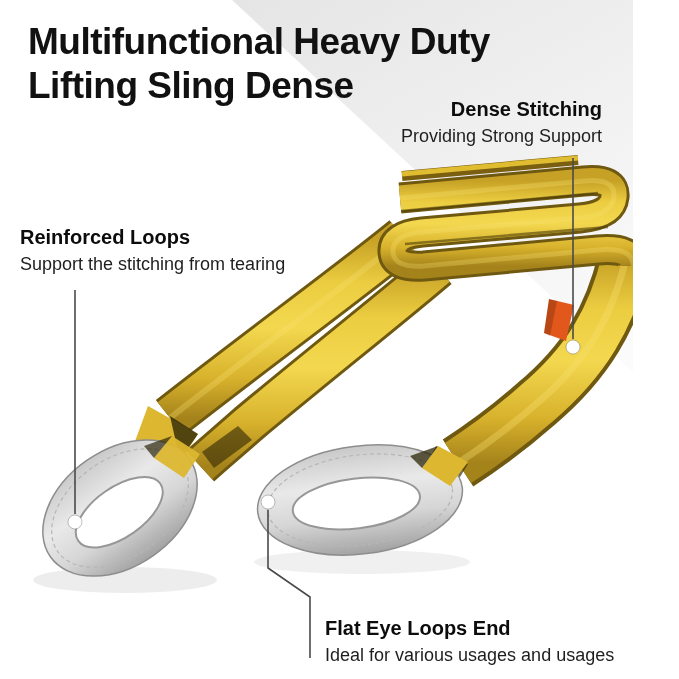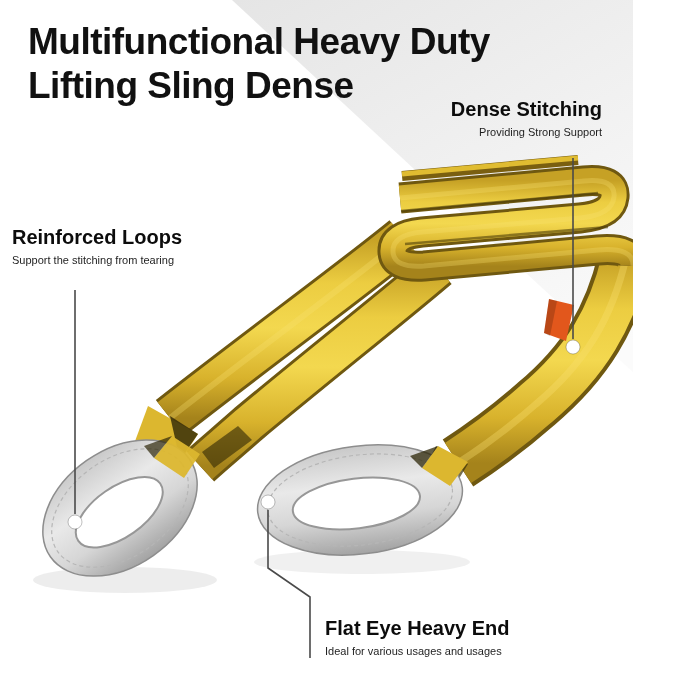--- a/index.html
+++ b/index.html
@@ -8,23 +8,23 @@
     overflow:hidden;font-family:"Liberation Sans",sans-serif;
   }
   svg.scene{position:absolute;left:0;top:0;}
   .title{
     position:absolute;left:28px;top:20px;
     font-size:37px;font-weight:700;color:var(--textDark,#111111);
     line-height:1.2;letter-spacing:-0.5px;white-space:nowrap;
   }
   .callout{position:absolute;}
   .callout .c-title{font-size:20px;font-weight:700;color:#0c0c0c;white-space:nowrap;}
-  .callout .c-sub{font-size:11px;color:#1e1e1e;margin-top:5px;white-space:nowrap;}
+  .callout .c-sub{font-size:18px;color:#1e1e1e;margin-top:5px;white-space:nowrap;}
   .co-dense{top:98px;right:31px;text-align:right;margin-left:16px;}
-  .co-reinforced{top:226px;left:12px;}
+  .co-reinforced{top:226px;left:20px;}
   .co-eye{top:617px;left:325px;}
   .callout-line{stroke:var(--lineGray,#4a4a4a);stroke-width:1.6;fill:none;}
   .callout-dot{fill:#ffffff;stroke:rgba(0,0,0,0.25);stroke-width:1;}
   .tag-main{fill:var(--tagOrange,#e2571c);}
 </style>
 </head>
 <body>
 
 <div class="stage">
 
@@ -137,17 +137,17 @@
     <div class="c-title">Dense Stitching</div>
     <div class="c-sub">Providing Strong Support</div>
   </div>
 
   <div class="callout co-reinforced">
     <div class="c-title">Reinforced Loops</div>
     <div class="c-sub">Support the stitching from tearing</div>
   </div>
 
   <div class="callout co-eye">
-    <div class="c-title">Flat Eye Heavy End</div>
+    <div class="c-title">Flat Eye Loops End</div>
     <div class="c-sub">Ideal for various usages and usages</div>
   </div>
 
 </div>
 
 </body></html>

